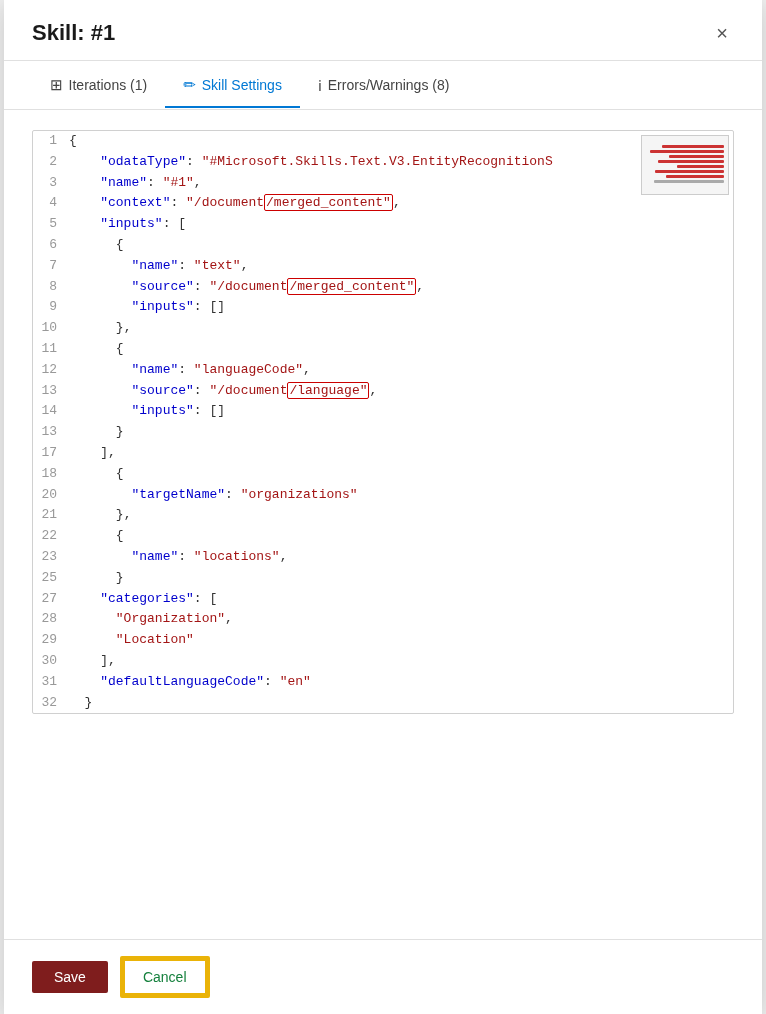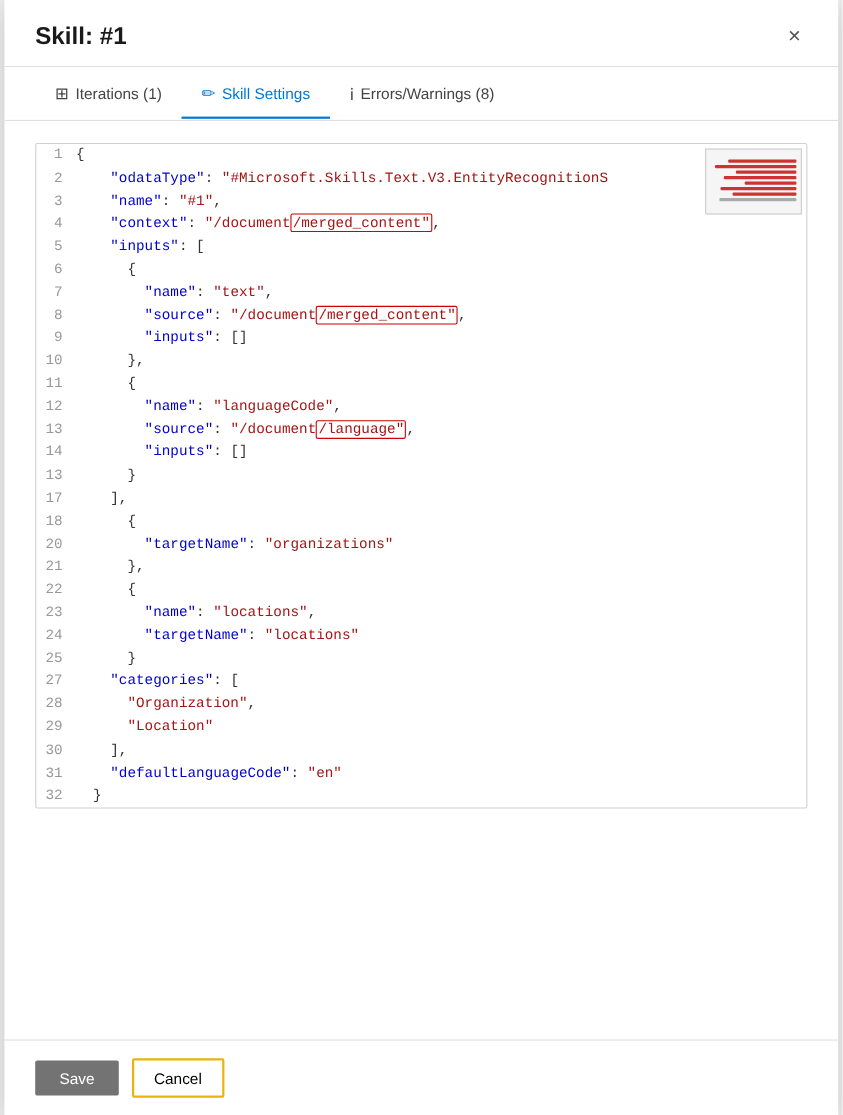--- a/index.html
+++ b/index.html
@@ -133,32 +133,32 @@
       border-radius: 1px;
     }
     .modal-footer {
       padding: 16px 28px;
       border-top: 1px solid #e0e0e0;
       display: flex;
       gap: 12px;
       align-items: center;
     }
     .btn-save {
-      background: #737373;
+      background: #7f1d1d;
       color: #fff;
       border: none;
       padding: 8px 22px;
       font-size: 14px;
       cursor: pointer;
       border-radius: 2px;
     }
     .btn-cancel {
       background: #fff;
-      color: #000000;
-      border: 2px solid #eab308;
+      color: #15803d;
+      border: 5px solid #eab308;
       padding: 8px 18px;
       font-size: 14px;
       cursor: pointer;
       border-radius: 2px;
     }
   </style>
 </head>
 <body>
 
 <div class="modal">
@@ -277,24 +277,20 @@
           </tr>
           <tr>
             <td class="line-num">22</td>
             <td class="code-line">      <span class="bracket">{</span></td>
           </tr>
           <tr>
             <td class="line-num">23</td>
             <td class="code-line">        <span class="key">"name"</span>: <span class="string-val">"locations"</span>,</td>
           </tr>
           <tr>
-            <td class="line-num">24</td>
-            <td class="code-line">        <span class="key">"targetName"</span>: <span class="string-val">"locations"</span></td>
-          </tr>
-          <tr>
             <td class="line-num">25</td>
             <td class="code-line">      <span class="bracket">}</span></td>
           </tr>
           <tr>
             <td class="line-num">27</td>
             <td class="code-line">    <span class="key">"categories"</span>: [</td>
           </tr>
           <tr>
             <td class="line-num">28</td>
             <td class="code-line">      <span class="string-val">"Organization"</span>,</td>

